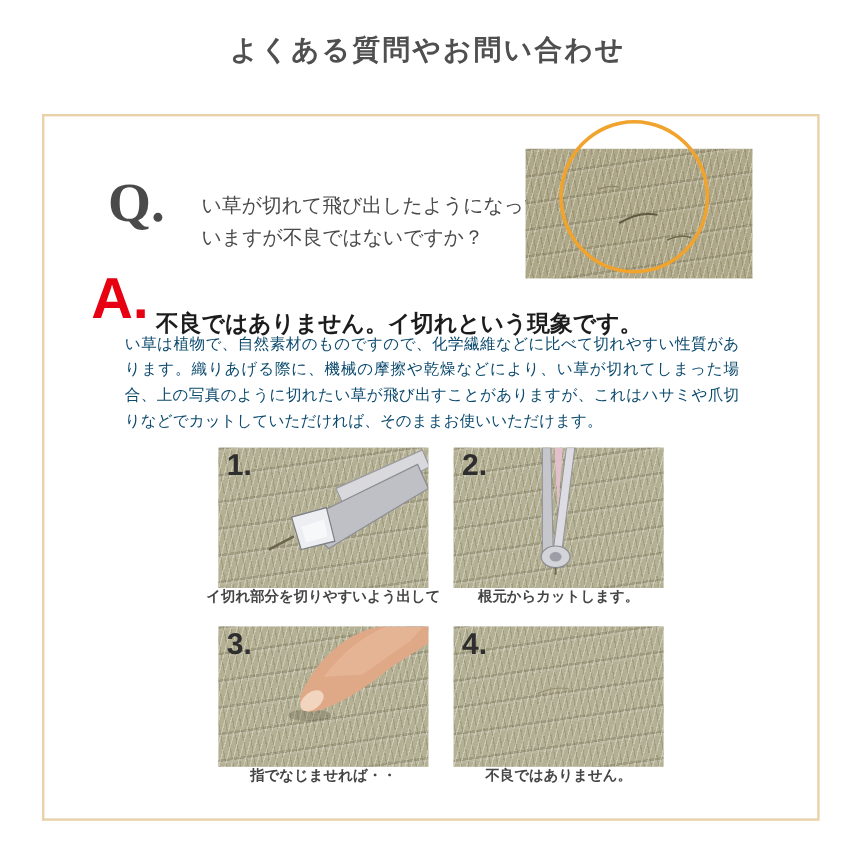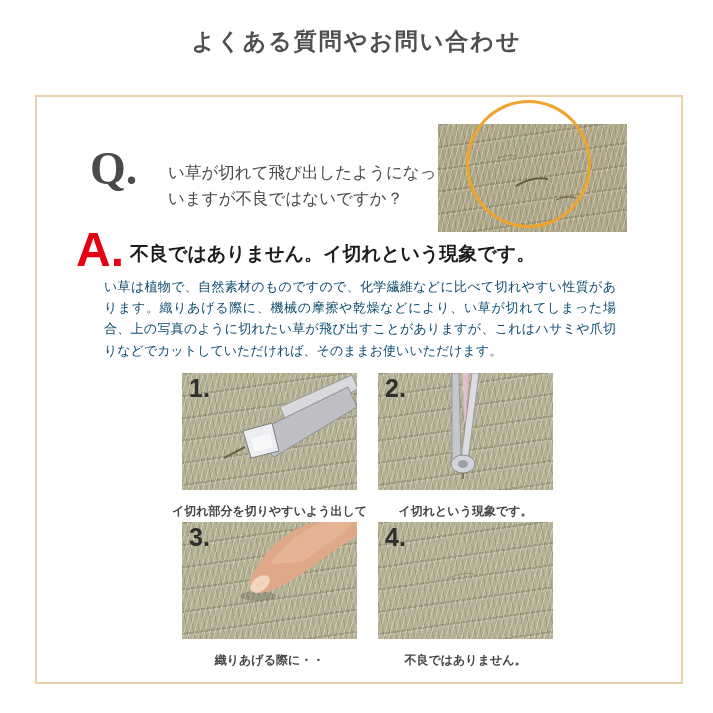--- a/index.html
+++ b/index.html
@@ -24,21 +24,21 @@
   }
   .q-text{
     position:absolute;left:168px;top:160px;width:288px;
     font-size:16.5px;line-height:1.55;color:#4a4a4a;
   }
   .a-label{
     position:absolute;left:76px;top:226px;
     font-size:48px;font-weight:700;color:#e60012;line-height:1;
   }
   .a-title{
-    position:absolute;left:130px;top:241px;
+    position:absolute;left:130px;top:257px;
     font-size:19px;font-weight:700;color:#1c1c1c;
   }
   .a-body{
     position:absolute;left:104px;top:276px;width:512px;margin:0;
     font-size:13px;line-height:1.63;color:#0c4a6e;text-align:justify;
   }
   
   .tatami{
     background-color:#b4b094;
     background-image:
@@ -58,21 +58,21 @@
   .step{position:absolute;margin:0;width:175px;}
   .step-photo{
     position:relative;width:175px;height:117px;overflow:hidden;
   }
   .step-photo svg{position:absolute;left:0;top:0;}
   .step-num{
     position:absolute;left:7px;top:1px;z-index:2;
     font-size:25px;font-weight:700;color:#2e2e2e;
   }
   .step-caption{
-    position:absolute;top:130px;left:50%;transform:translateX(-50%);
+    position:absolute;top:116px;left:50%;transform:translateX(-50%);
     white-space:nowrap;text-align:right;
     font-size:12px;font-weight:600;color:#454545;
   }
   .pos-step1{left:182px;top:373px;}
   .pos-step2{left:378px;top:373px;}
   .pos-step3{left:182px;top:522px;}
   .pos-step4{left:378px;top:522px;}
 </style>
 </head>
 <body>
@@ -118,34 +118,34 @@
       <svg width="175" height="117" viewBox="0 0 175 117">
         <polygon points="74,0 81,0 83,86 74,88" fill="#c6c6cd" stroke="#8f8f96" stroke-width="0.8"></polygon>
         <polygon points="94,0 101,0 90,88 83,86" fill="#dcdce2" stroke="#8f8f96" stroke-width="0.8"></polygon>
         <polygon points="84,0 91,0 87,52" fill="#e2bfcb"></polygon>
         <ellipse cx="85" cy="91" rx="12" ry="9" fill="#d3d3da" stroke="#8b8b92" stroke-width="1"></ellipse>
         <ellipse cx="85" cy="91" rx="5" ry="4" fill="#9d9da6"></ellipse>
         <line x1="85" y1="100" x2="85" y2="106" stroke="#6a644a" stroke-width="1.5"></line>
       </svg>
       <span class="step-num">2.</span>
     </div>
-    <figcaption class="step-caption">イ切れという現象です。</figcaption>
+    <figcaption class="step-caption">根元からカットします。</figcaption>
   </figure>
 
   <figure class="step pos-step3">
     <div class="step-photo tatami">
       <svg width="175" height="117" viewBox="0 0 175 117">
         <ellipse cx="76" cy="74" rx="18" ry="5" fill="rgba(60,55,35,0.22)"></ellipse>
         <path d="M 178,-8 L 126,2 C 98,12 82,32 72,50 C 65,61 67,72 78,71 C 95,69 122,52 144,34 L 178,12 Z" fill="#dfa988"></path>
         <path d="M 178,-8 L 140,0 C 116,10 100,26 88,42 L 120,40 L 160,12 Z" fill="#e9bd9e" opacity="0.6"></path>
         <ellipse cx="78" cy="62" rx="11" ry="7" fill="#f1d5bf" transform="rotate(-38 78 62)"></ellipse>
       </svg>
       <span class="step-num">3.</span>
     </div>
-    <figcaption class="step-caption">織りあげる際に・・</figcaption>
+    <figcaption class="step-caption">指でなじませれば・・</figcaption>
   </figure>
 
   <figure class="step pos-step4">
     <div class="step-photo tatami">
       <svg width="175" height="117" viewBox="0 0 175 117">
         <path d="M 70,56 q 14,-6 26,-4" stroke="#9a9476" fill="none" stroke-width="1"></path>
       </svg>
       <span class="step-num">4.</span>
     </div>
     <figcaption class="step-caption">不良ではありません。</figcaption>

